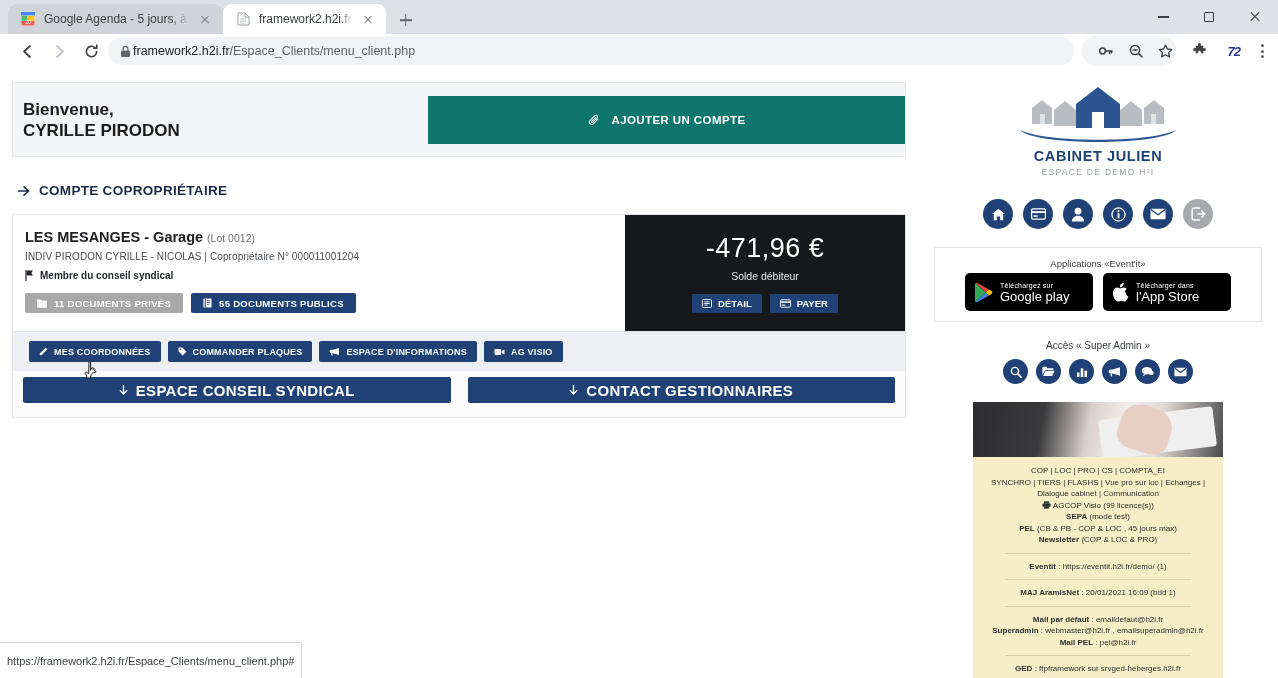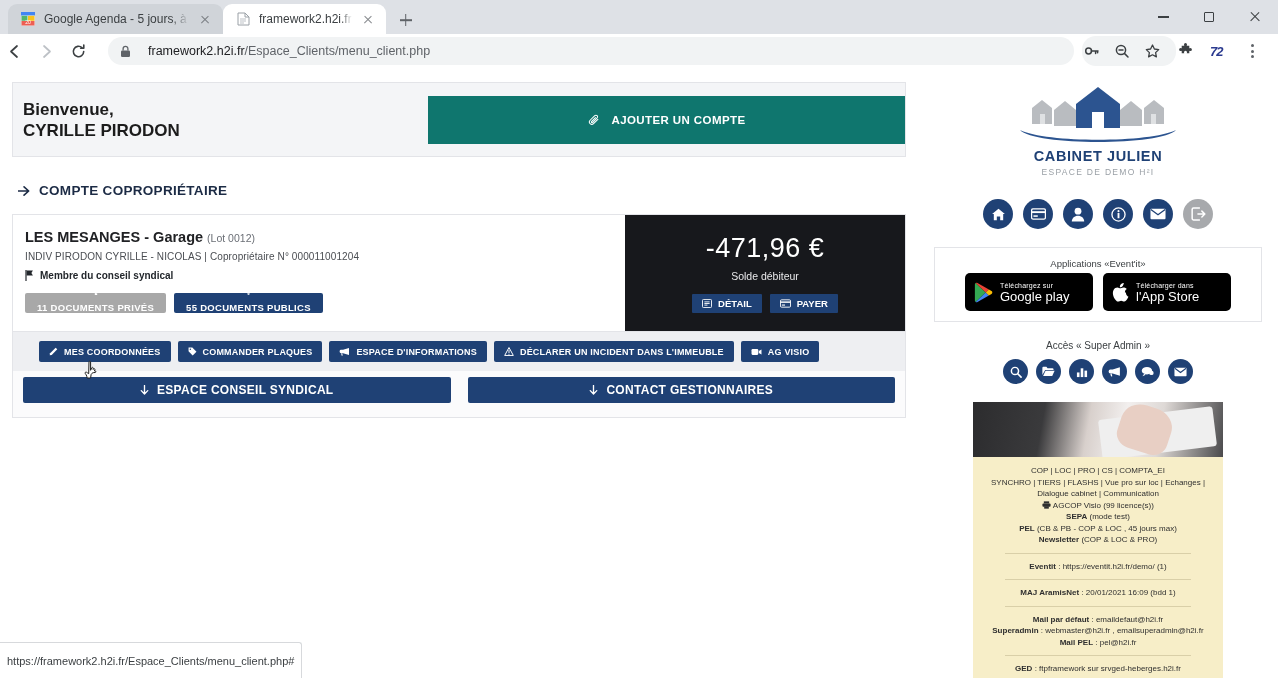--- a/index.html
+++ b/index.html
@@ -44,24 +44,24 @@
   .winbtn { width:46px; height:34px; display:flex; align-items:center; justify-content:center; }
   .winbtn i { display:block; }
   .wb-min { width:11px; height:1.4px; background:#3c4043; }
   .wb-max { width:10px; height:10px; border:1.4px solid #3c4043; border-radius:1px; }
   .wb-close { width:12px; height:12px; position:relative; }
   .wb-close::before, .wb-close::after { content:""; position:absolute; left:0; top:5px; width:12px; height:1.4px; background:#3c4043; }
   .wb-close::before { transform: rotate(45deg); }
   .wb-close::after { transform: rotate(-45deg); }
 
   .toolbar { height: 34px; background: #ffffff; display: flex; align-items: center; padding: 0 6px; gap: 2px; }
-  .tbtn { width: 30px; height: 30px; display: flex; align-items: center; justify-content: flex-start; border-radius: 50%; flex: 0 0 30px; }
+  .tbtn { width: 30px; height: 30px; display: flex; align-items: center; justify-content: flex-end; border-radius: 50%; flex: 0 0 30px; }
   .omnibox {
     flex: 1 1 auto; height: 28px; background: #f1f3f4; border-radius: 14px;
-    display: flex; align-items: center; padding: 12px 12px; gap: 17px; margin: 0 6px;
+    display: flex; align-items: center; padding: 12px 12px; gap: 2px; margin: 0 6px;
   }
   .omni-url { font-size: 12.5px; color: #202124; white-space: nowrap; }
   .omni-url .dim { color: #5f6368; }
   .tbar-right { display: flex; align-items: center; gap: 2px; }
   .pill { display:flex; align-items:center; background:#f1f3f4; border-radius:14px; padding: 0 2px; }
   .profile-badge { font-size: 13px; font-weight: bold; color: #2b3a8f; font-style: italic; letter-spacing: -1px; }
   .kebab { width: 20px; display:flex; flex-direction:column; align-items:center; gap:2.5px; }
   .kebab span { width:3px; height:3px; border-radius:50%; background:#5f6368; display:block; }
 
   
@@ -96,54 +96,54 @@
   .card-top { display: flex; }
   .card-info { flex: 1 1 auto; padding: 14px 12px 10px 12px; background:#ffffff; }
   .lot-title { font-size: 14.5px; font-weight: bold; color: #202124; margin-bottom: 6px; }
   .lot-title .lot-num { font-size: 10.5px; font-weight: normal; color: #6b6f76; }
   .lot-sub { font-size: 10px; color: #4a4d52; margin-bottom: 8px; letter-spacing: .1px; }
   .lot-member { font-size: 10px; color: #23272c; font-weight: bold; margin-bottom: 12px; display:flex; align-items:center; gap:6px; }
   .doc-btns { display: flex; gap: 8px; }
   .doc-btn {
     display: inline-flex; align-items: center; gap: 7px; height: 20px;
     padding: 0 12px; font-size: 9.5px; font-weight: bold; letter-spacing: .3px;
-    color: #ffffff; border: none; font-family: inherit; border-radius: 2px; flex-direction: column;
+    color: #ffffff; border: none; font-family: inherit; border-radius: 2px;
   }
   .doc-btn.hover { background: #a8a8a8; }
   .doc-btn.normal { background: #1f4175; }
 
   .card-balance {
     flex: 0 0 280px; background: #17181c; color: #ffffff;
     display: flex; flex-direction: column; align-items: center; justify-content: center;
     padding: 18px 0;
   }
   .balance-amt { font-size: 27px; font-weight: 300; letter-spacing: .5px; }
   .balance-lbl { font-size: 10.5px; margin-top: 6px; color: #e8e8ea; }
   .balance-btns { display: flex; gap: 8px; margin-top: 12px; }
   .bal-btn {
     display: inline-flex; align-items: center; gap: 6px; height: 19px;
     padding: 0 10px; background: #1f4175; color: #ffffff; border: none;
     font-size: 9.5px; font-weight: bold; font-family: inherit; border-radius: 1px;
   }
 
   .card-actions {
-    display: flex; gap: 7px; padding: 9px 26px; background: #eeeff2;
+    display: flex; gap: 7px; padding: 9px 16px; background: #eeeff2;
     border-top: 1px solid #e3e4e8;
   }
   .act-btn {
     display: inline-flex; align-items: center; gap: 6px; height: 21px;
     padding: 0 10px; background: #1f4175; color: #ffffff; border: none;
     font-size: 9px; font-weight: bold; letter-spacing: .2px;
     font-family: inherit; border-radius: 2px; white-space: nowrap;
   }
   .card-wide { display: flex; gap: 17px; padding: 6px 10px 14px 10px; background: #fbfbfc; }
   .wide-btn {
     flex: 1 1 0; height: 26px; background: #1f4175; color: #ffffff; border: none;
     display: flex; align-items: center; justify-content: center; gap: 8px;
-    font-size: 12px; font-weight: bold; letter-spacing: .3px; font-family: inherit;
+    font-size: 15px; font-weight: bold; letter-spacing: .3px; font-family: inherit;
     border-radius: 2px;
   }
 
   
   .logo-wrap { display:flex; flex-direction:column; align-items:center; padding-top: 6px; }
   .logo-name { font-size: 14.5px; font-weight: bold; color: #1f4175; letter-spacing: .6px; margin-top: 2px; }
   .logo-sub { font-size: 8.5px; color: #9aa0a6; letter-spacing: 1.3px; margin-top: 3px; }
 
   .icon-row { display: flex; justify-content: center; gap: 10px; margin-top: 22px; }
   .circ {
@@ -405,28 +405,20 @@
           <span>COMMANDER PLAQUES</span>
         </button>
         <button class="act-btn">
           <svg width="11" height="9" viewBox="0 0 12 10">
             <path d="M11 1v8L4.4 6.9H2.2A1.6 1.6 0 0 1 .6 5.3v-.6A1.6 1.6 0 0 1 2.2 3.1h2.2z" fill="#ffffff"></path>
             <path d="M2.8 7.1l.7 2.5" stroke="#ffffff" stroke-width="1.2"></path>
           </svg>
           <span>ESPACE D'INFORMATIONS</span>
         </button>
         <button class="act-btn">
-          <svg width="10" height="9" viewBox="0 0 11 10">
-            <path d="M5.5.6l4.8 8.8H.7z" fill="none" stroke="#ffffff" stroke-width="1.1" stroke-linejoin="round"></path>
-            <path d="M5.5 3.8v2.6" stroke="#ffffff" stroke-width="1.1" stroke-linecap="round"></path>
-            <circle cx="5.5" cy="8" r=".6" fill="#ffffff"></circle>
-          </svg>
-          <span>DÉCLARER UN INCIDENT DANS L'IMMEUBLE</span>
-        </button>
-        <button class="act-btn">
           <svg width="11" height="8" viewBox="0 0 12 9">
             <rect x="0.4" y="1.2" width="7.6" height="6.6" rx="1.2" fill="#ffffff"></rect>
             <path d="M8.6 3.4l3-1.8v5.8l-3-1.8z" fill="#ffffff"></path>
           </svg>
           <span>AG VISIO</span>
         </button>
       </div>
 
       <div class="card-wide">
         <button class="wide-btn">

